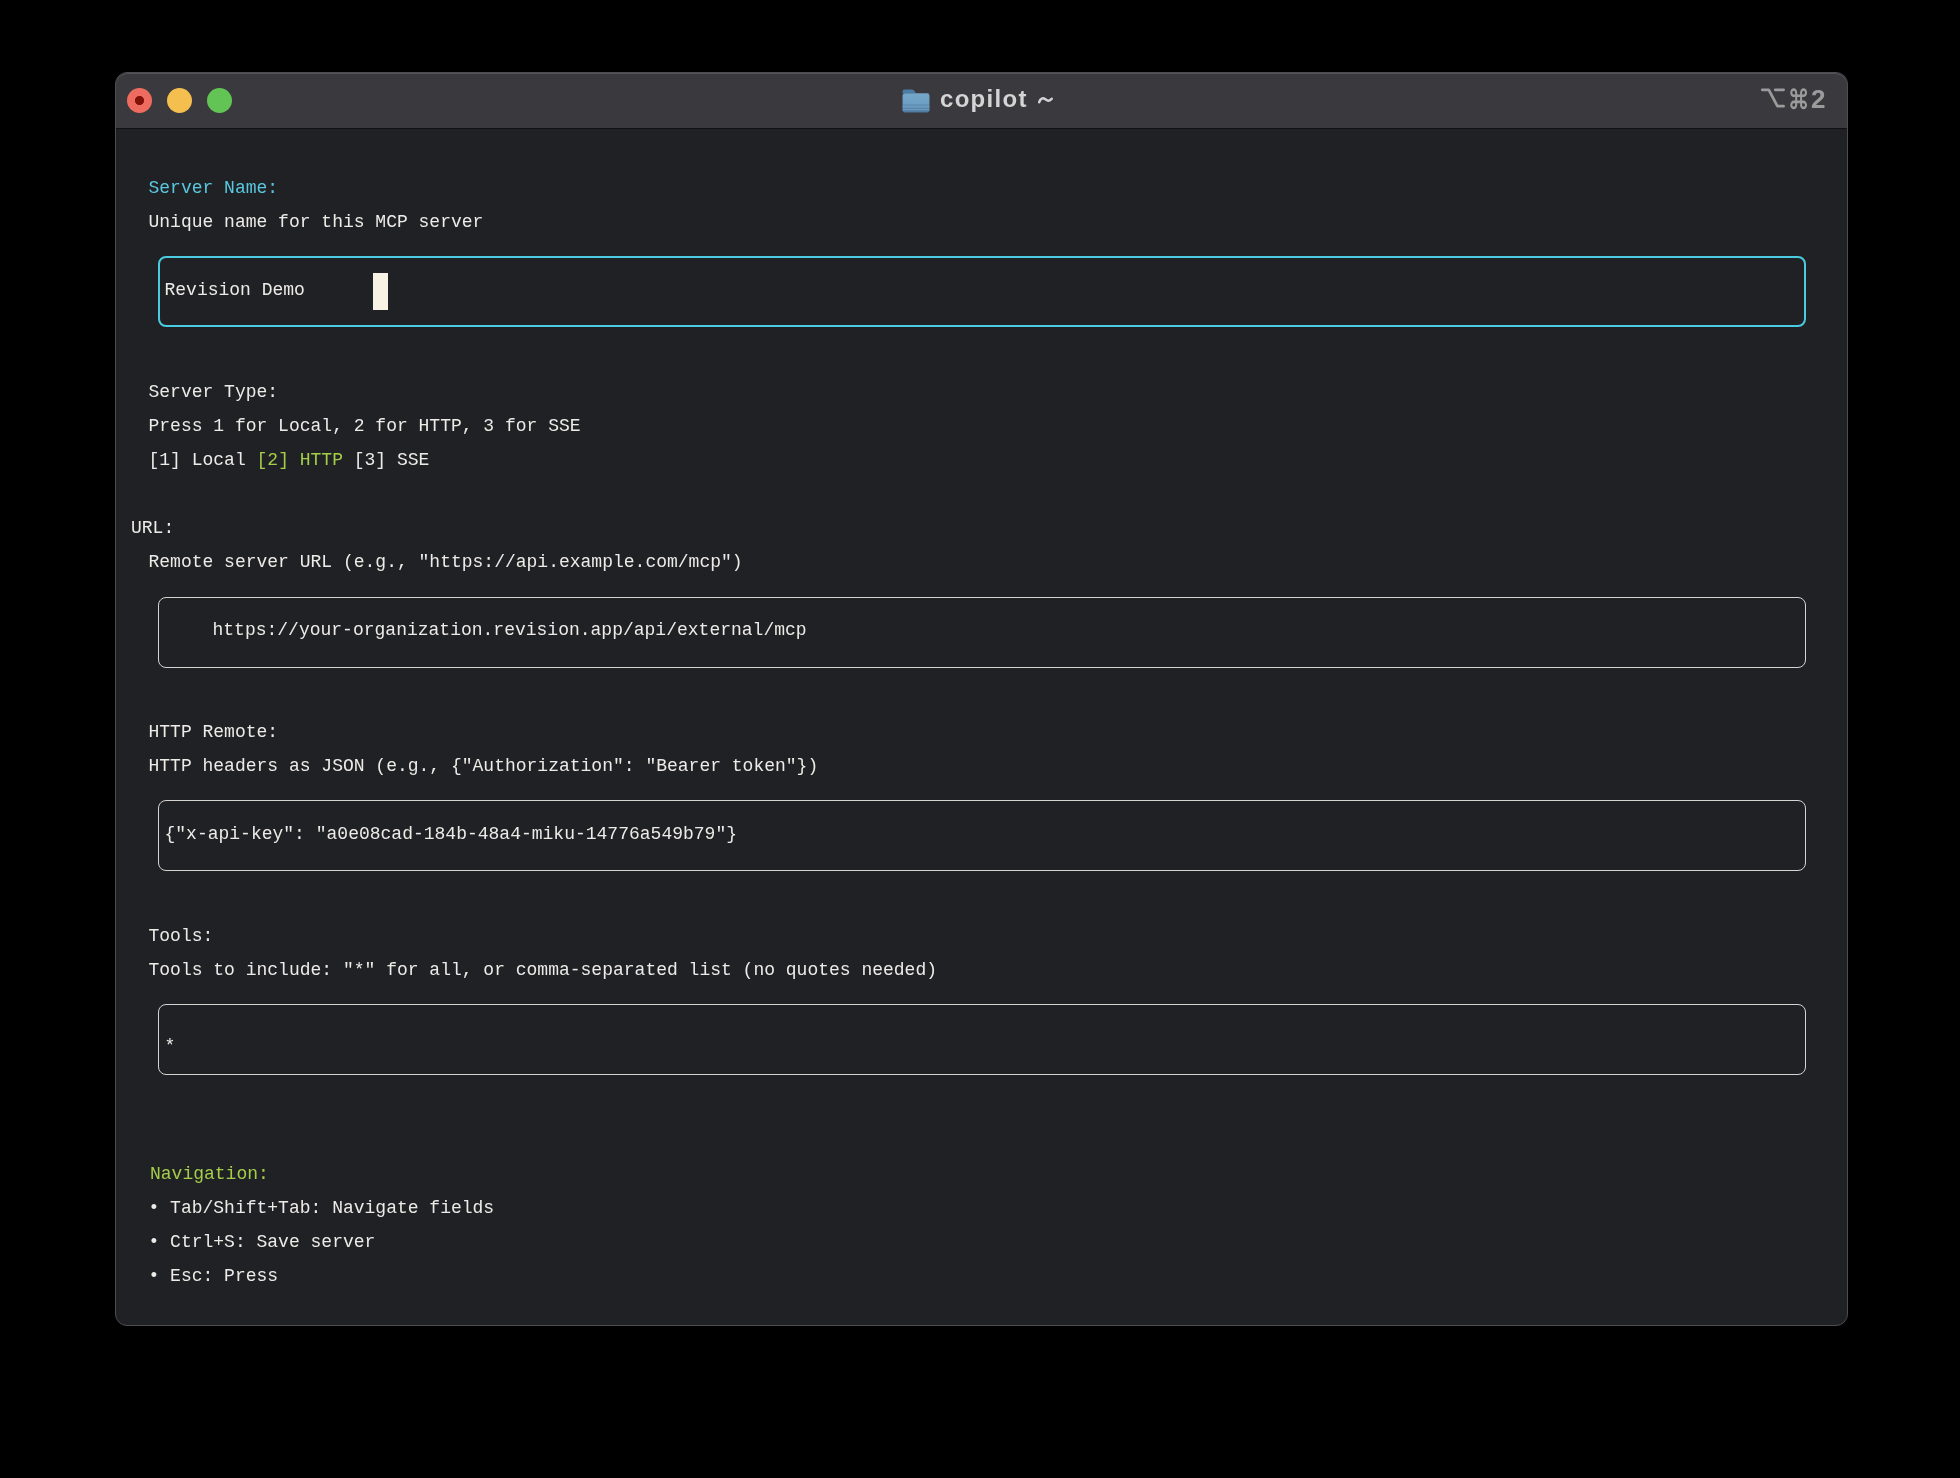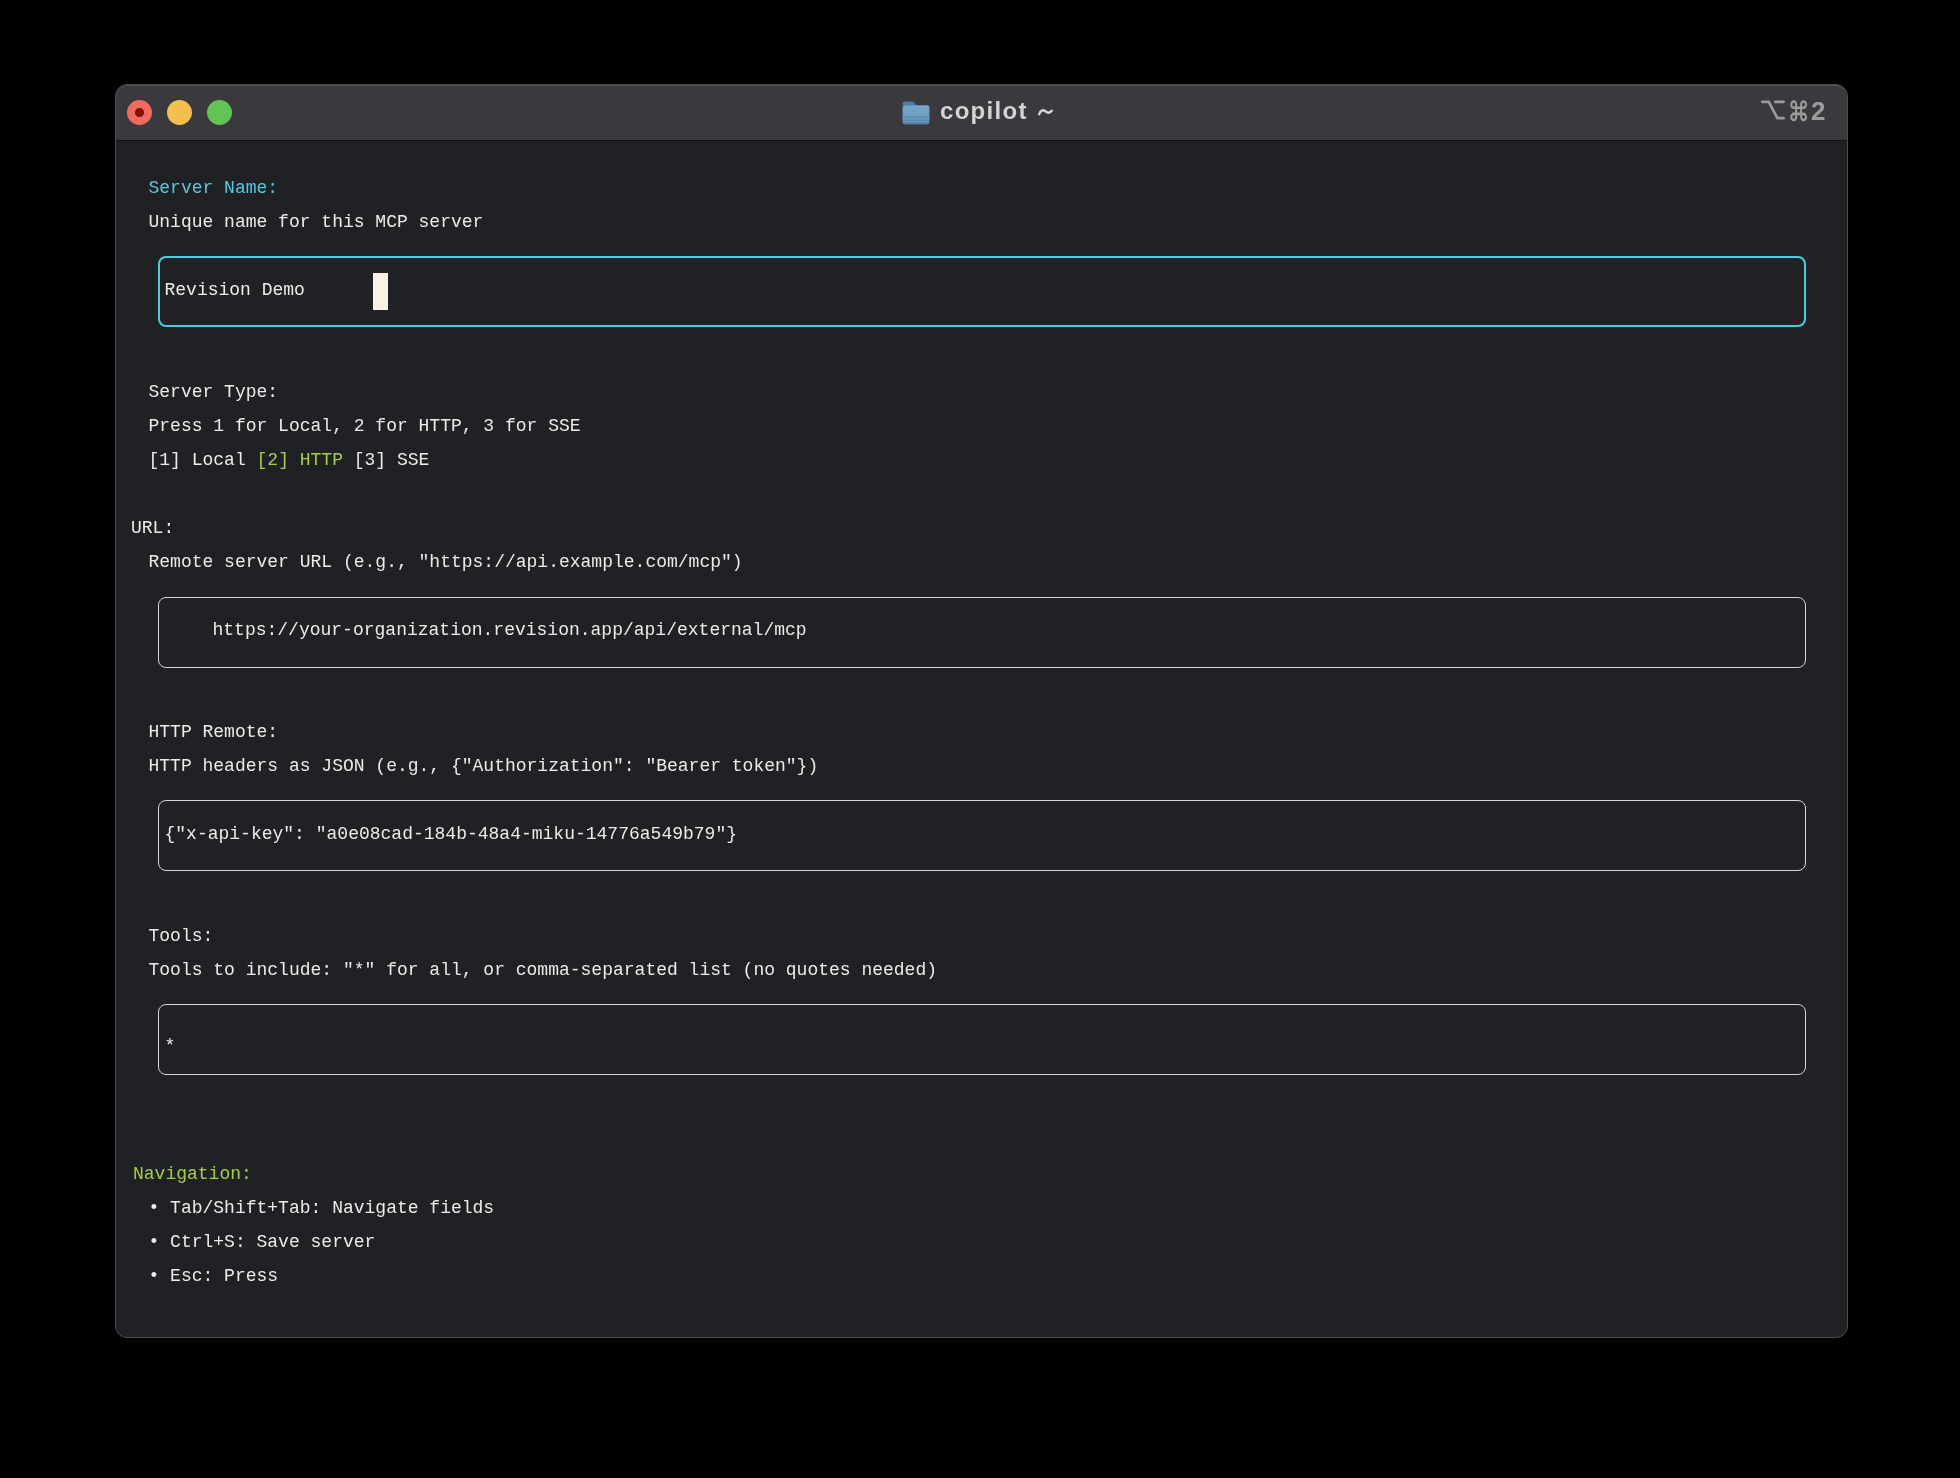--- a/index.html
+++ b/index.html
@@ -1,17 +1,17 @@
 <!DOCTYPE html>
 <html><head>
 <meta charset="utf-8">
 <style>
   html,body{margin:0;padding:0;background:#000;width:1960px;height:1478px;overflow:hidden;}
   *{-webkit-font-smoothing:antialiased;}
-  #win{position:absolute;left:115px;top:84px;width:1733px;height:1254px;
+  #win{position:absolute;left:115px;top:72px;width:1733px;height:1254px;
        background:#202124;border:1px solid #4c4c51;border-radius:12px;box-sizing:border-box;}
   #titlebar{position:absolute;left:0;top:0;width:100%;height:56px;background:#3a3a3e;
        border-radius:12px 12px 0 0;box-shadow:inset 0 1px 0 rgba(255,255,255,0.14);
        border-bottom:1px solid #111114;box-sizing:border-box;}
   .tl{position:absolute;top:15px;width:25px;height:25px;border-radius:50%;}
   #tl-red{left:11px;background:radial-gradient(circle,#821209 0 4.2px,#ee6b5f 5px);}
   #tl-yellow{left:51px;background:#f5bf4f;}
   #tl-green{left:91px;background:#61c455;}
   #title{position:absolute;top:11px;left:824px;height:30px;font:bold 24px "Liberation Sans",sans-serif;
        color:#d4d4d4;line-height:30px;letter-spacing:1.3px;}
@@ -76,17 +76,17 @@
   <div class="box blur" style="top:596.5px;"></div>
   <div class="mono" style="left:164.5px;top:613px;margin-left:48px;">https://your-organization.revision.app/api/external/mcp</div>
   <div class="mono" style="left:148.5px;top:715px;">HTTP Remote:</div>
   <div class="mono" style="left:148.5px;top:749px;">HTTP headers as JSON (e.g., {"Authorization": "Bearer token"})</div>
   <div class="box blur" style="top:799.5px;"></div>
   <div class="mono" style="left:164.5px;top:817px;">{"x-api-key": "a0e08cad-184b-48a4-miku-14776a549b79"}</div>
   <div class="mono" style="left:148.5px;top:919px;">Tools:</div>
   <div class="mono" style="left:148.5px;top:953px;">Tools to include: "*" for all, or comma-separated list (no quotes needed)</div>
   <div class="box blur" style="top:1003.5px;"></div>
   <div class="mono" style="left:164.5px;top:1029px;">*</div>
-  <div class="mono green" style="left:133px;top:1157px;">Navigation:</div>
+  <div class="mono green" style="left:150px;top:1157px;">Navigation:</div>
   <div class="mono" style="left:148.5px;top:1191px;">• Tab/Shift+Tab: Navigate fields</div>
   <div class="mono" style="left:148.5px;top:1225px;">• Ctrl+S: Save server</div>
   <div class="mono" style="left:148.5px;top:1259px;">• Esc: Press</div>
 </div>
 
 </body></html>

